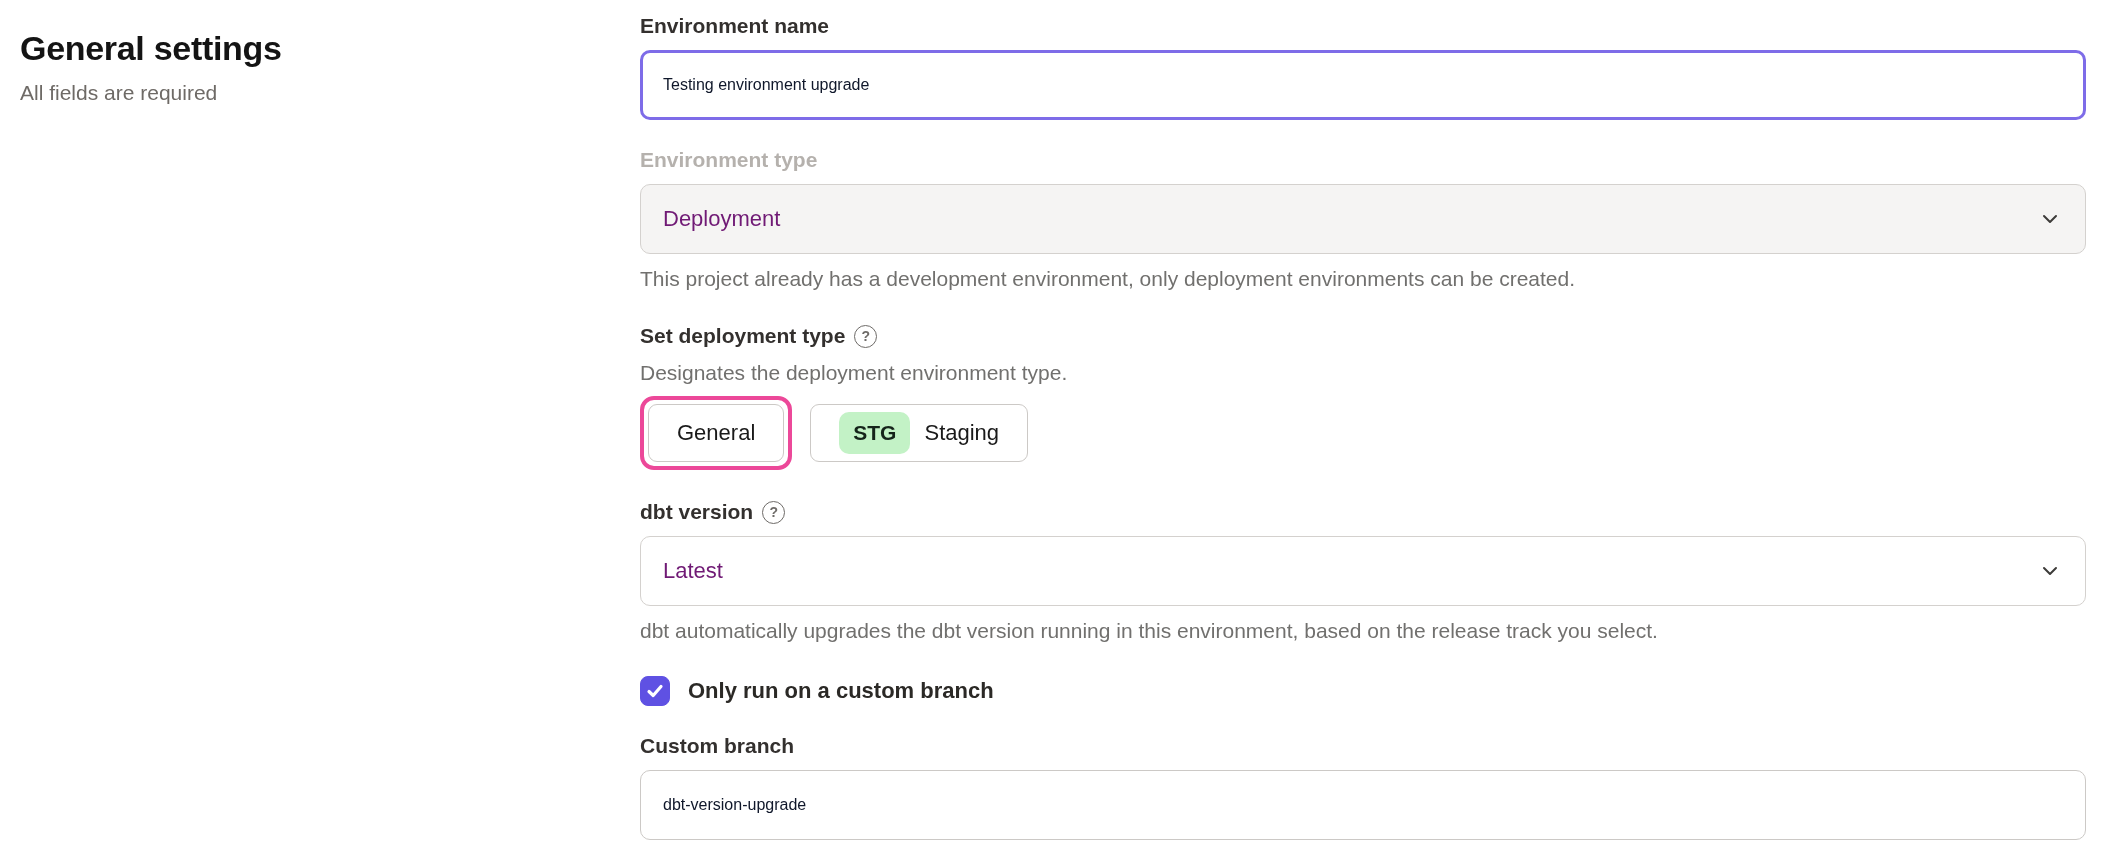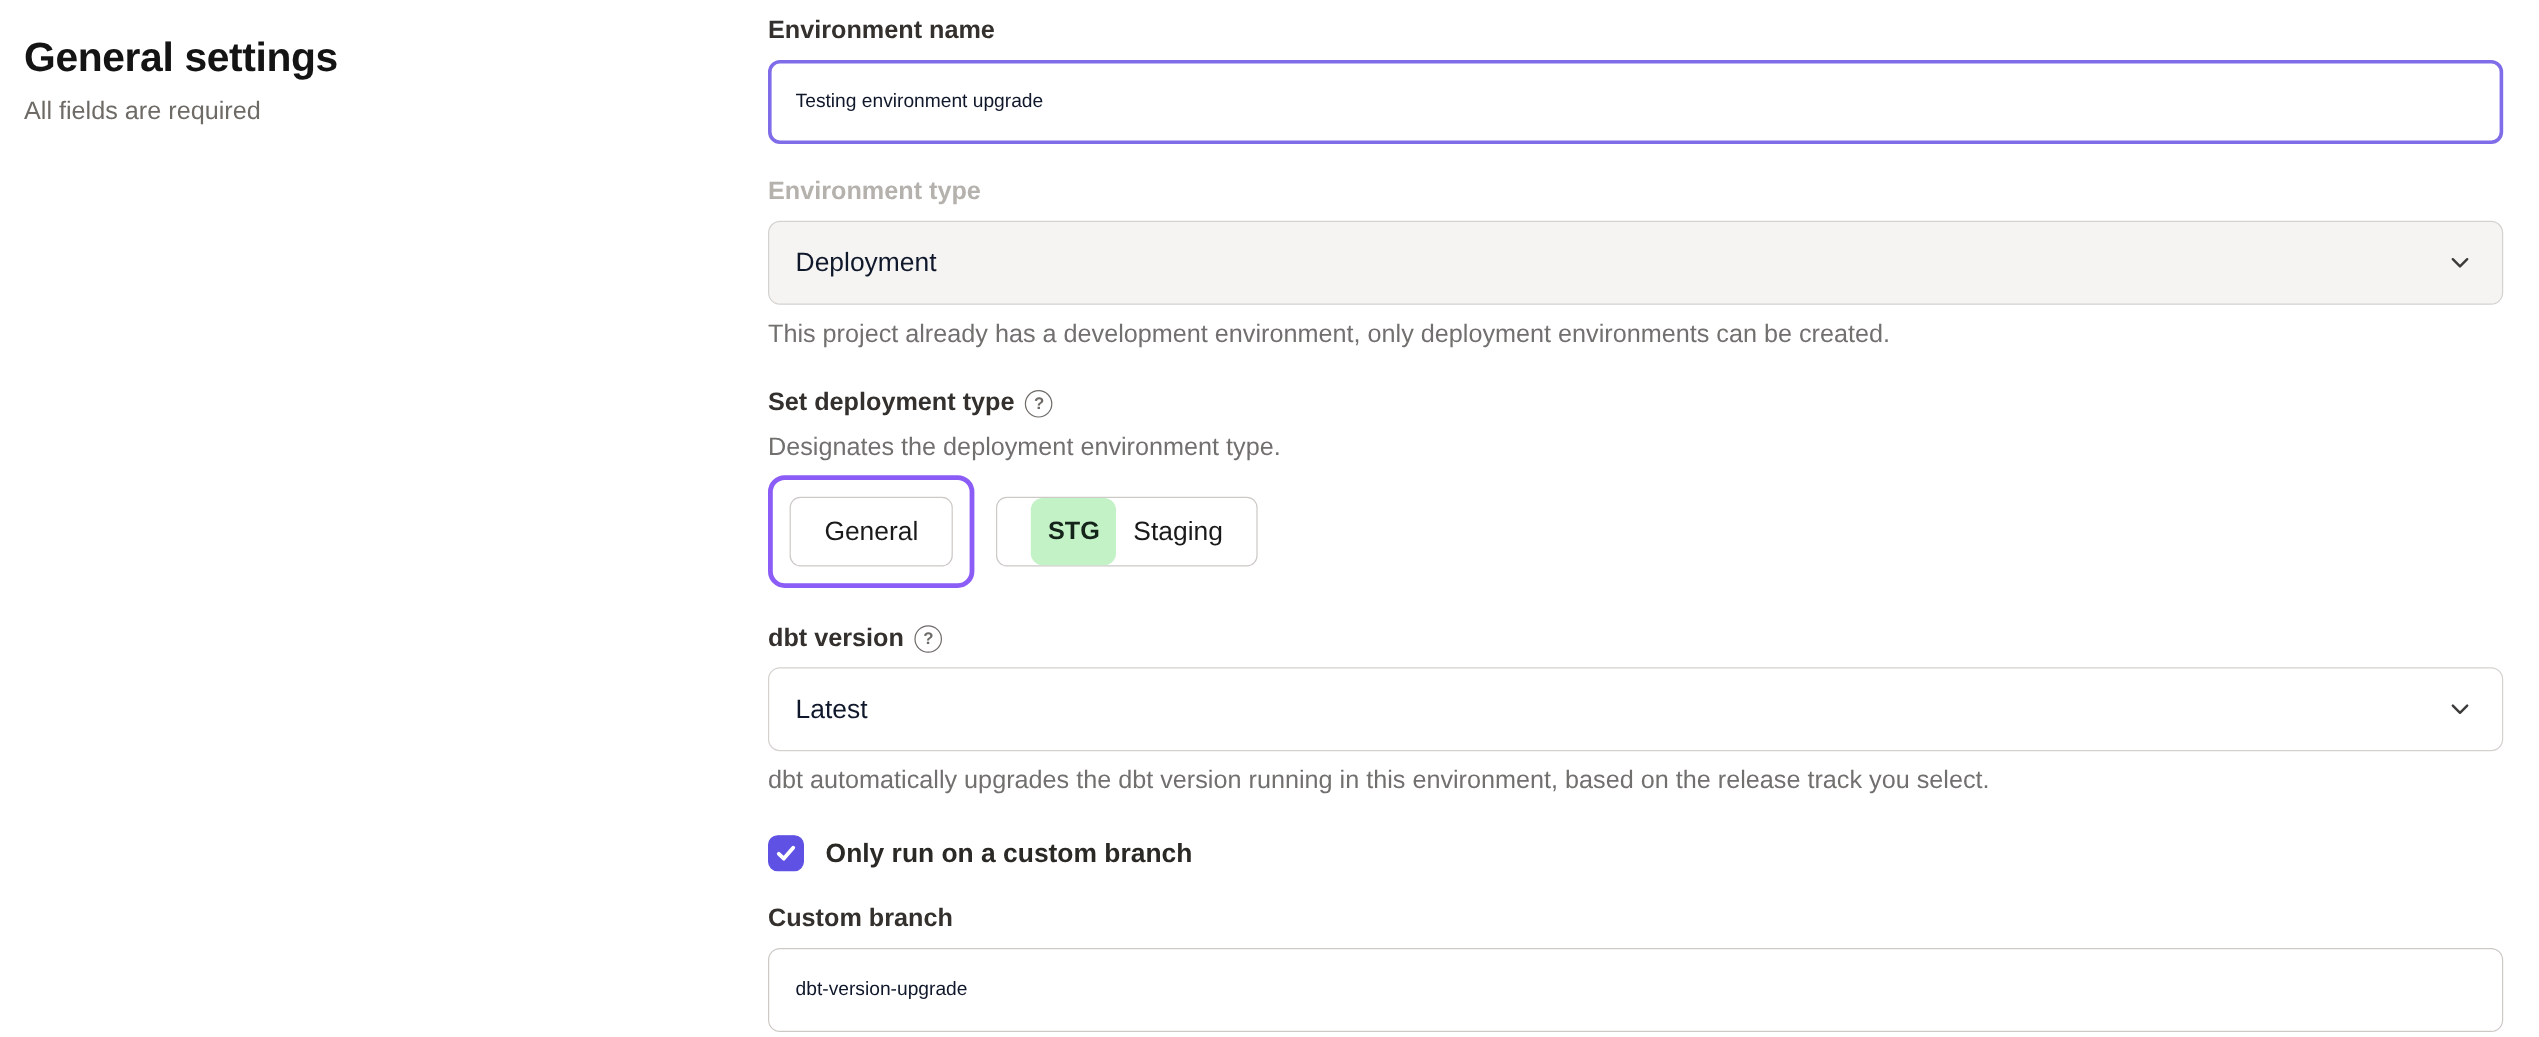--- a/index.html
+++ b/index.html
@@ -47,45 +47,45 @@
     font-size: 16px; color: #0f172a;
     padding: 0 22px;
   }
   .text-input.focused { border: 3px solid #7e6ce8; padding: 0 20px; }
 
   .select-box {
     width: 100%; height: 70px;
     border: 1px solid #d4d1ce; border-radius: 10px;
     background: #fff;
     display: flex; align-items: center; justify-content: space-between;
-    padding: 0 22px; font-size: 22px; color: #0f172a; cursor: pointer;
+    padding: 0 22px; font-size: 22px; color: #701a75; cursor: pointer;
   }
   .select-box.disabled { background: #f5f4f3; cursor: default; }
   .select-value { font-weight: 500; }
   .chevron { width: 26px; height: 26px; flex: 0 0 auto; }
 
   .helper-text { margin-top: 12px; font-size: 21px; color: #71706e; line-height: 26px; }
 
   .mt26 { margin-top: 26px; }
   .mt28 { margin-top: 28px; }
   .mt30 { margin-top: 30px; }
 
   
   .seg-row { display: flex; align-items: center; gap: 18px; margin-top: 10px; }
-  .seg-ring { border: 4px solid #8b5cf6; border-radius: 14px; padding: 14px; }
+  .seg-ring { border: 4px solid #ec4899; border-radius: 14px; padding: 4px; }
   .seg-btn {
     display: flex; align-items: center; gap: 14px;
     height: 58px; padding: 0 28px;
     background: #fff; border: 1px solid #ccc9c6; border-radius: 9px;
     font-size: 22px; color: #1a1a1a; cursor: pointer;
     font-family: "Liberation Sans", sans-serif;
   }
   .env-badge {
     display: inline-flex; align-items: center; justify-content: center;
-    height: 56px; padding: 0 14px; border-radius: 10px;
+    height: 42px; padding: 0 14px; border-radius: 10px;
     font-size: 21px; font-weight: 600; color: #15241a;
   }
   .env-badge.stg  { background: #c3f2c6; }
   .env-badge.prod { background: #d3e3fa; }
 
   
   .checkbox-row { display: flex; align-items: center; gap: 18px; margin-top: 32px; }
   .checkbox {
     width: 30px; height: 30px; border-radius: 8px;
     border: 1px solid #b9b5b1; background: #fff;

